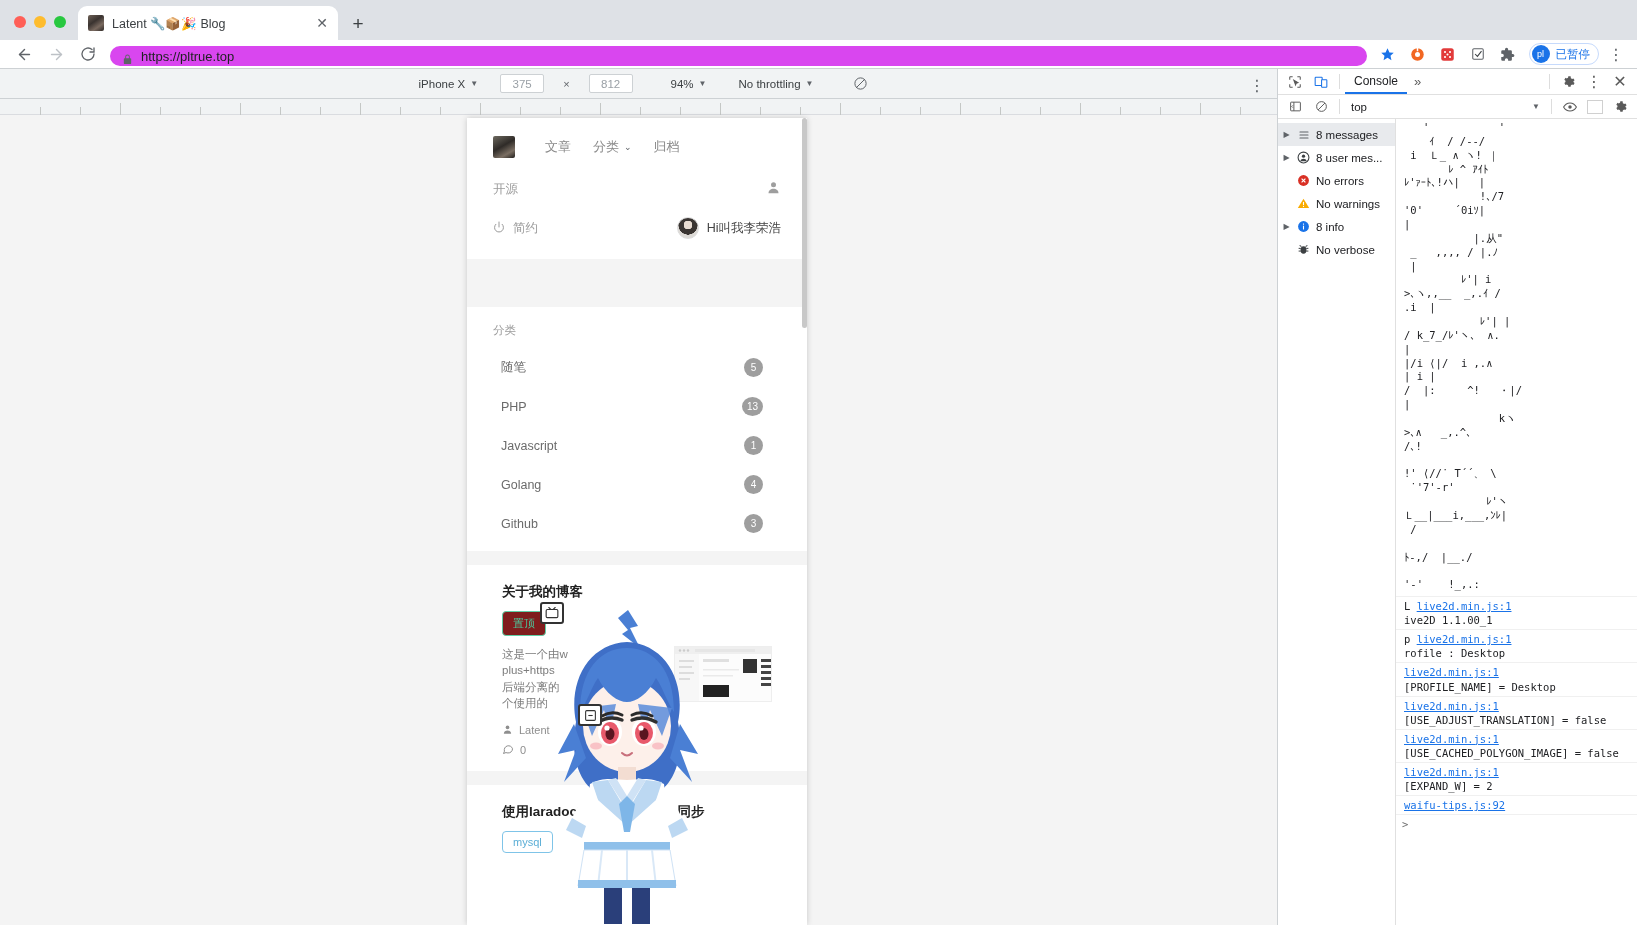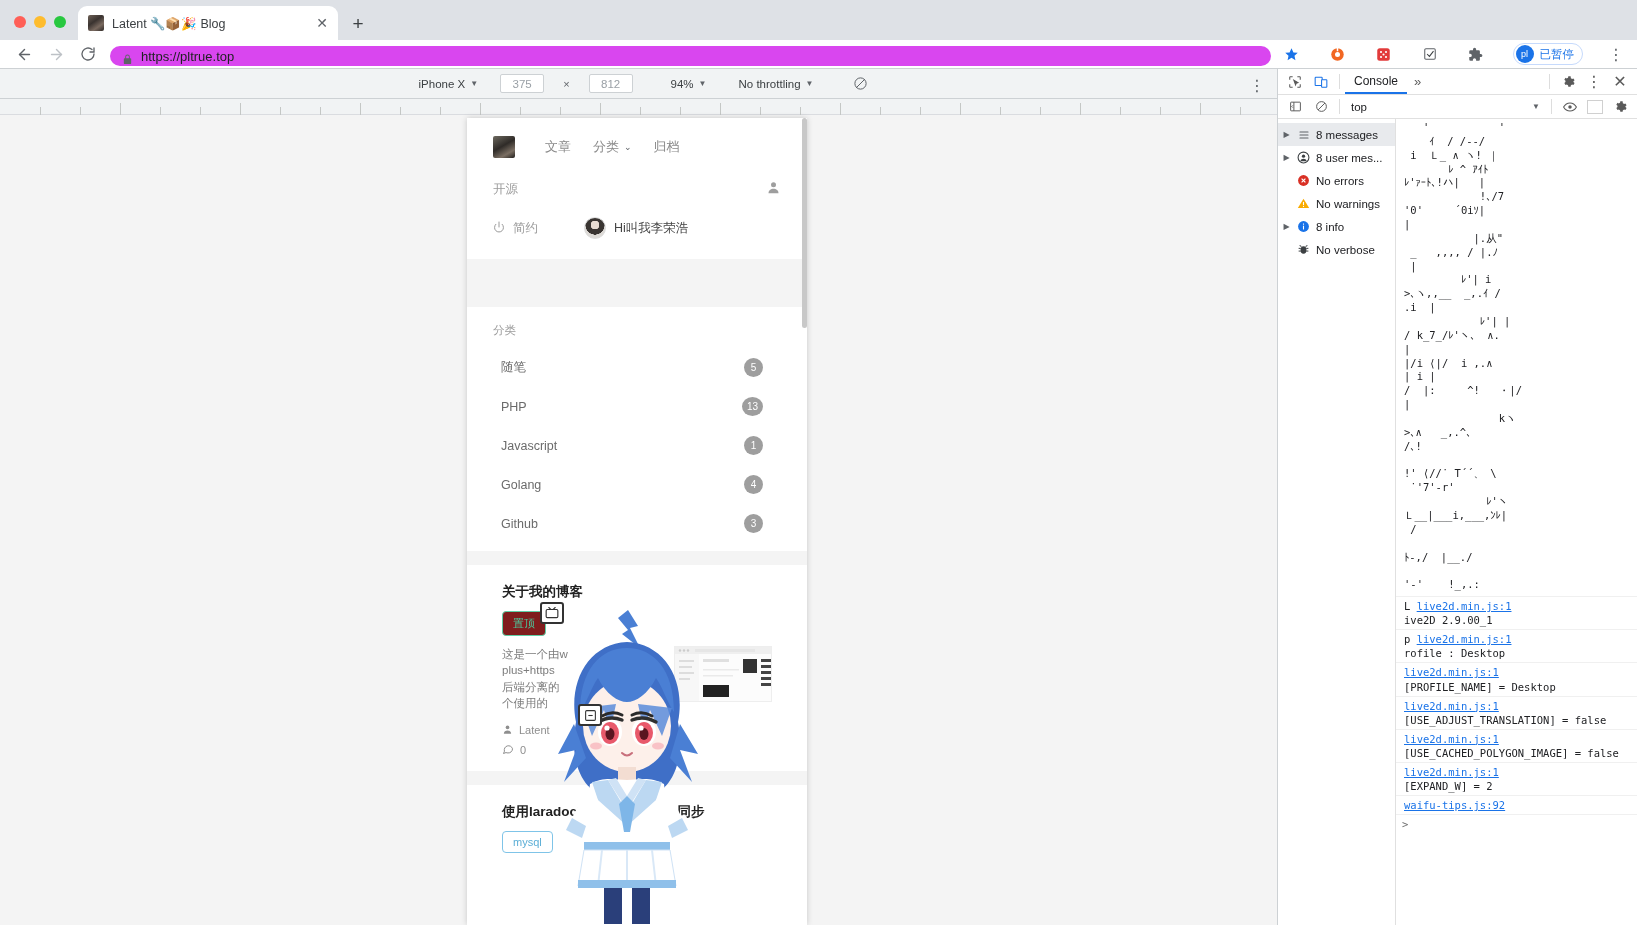--- a/index.html
+++ b/index.html
@@ -39,21 +39,21 @@
   }
   .navbtn{ width:32px;height:28px;display:flex;align-items:center;justify-content:center;
     color:#5f6368; flex:none;}
   .navbtn.disabled{ color:#bdc1c6; }
   .omnibox{
     flex:1; height:20px; background:#d946ef; border-radius:14px; margin:4px 8px 0 6px;
     display:flex; align-items:center; gap:8px; padding:0 12px;
   }
   .lock{ width:11px;height:11px;flex:none;color:#5f6368;}
   .url{ font-size:13px; color:#202124; }
-  .ext-icons{ display:flex;align-items:center;gap:20px; flex:none; }
+  .ext-icons{ display:flex;align-items:center;gap:4px; flex:none; }
   .exti{ width:26px;height:26px;display:flex;align-items:center;justify-content:center;}
   .profile-pill{
     display:flex; align-items:center; gap:6px; height:22px; padding:0 8px 0 2px;
     border:1px solid #c6dafc; border-radius:12px; background:#fff; margin-left:4px;
   }
   .profile-av{ width:18px;height:18px;border-radius:50%;background:#1a73e8;color:#fff;
     font-size:9px;display:flex;align-items:center;justify-content:center;flex:none;}
   .profile-txt{ font-size:11.5px;color:#1a73e8; }
   .kebab{ width:26px;height:26px;display:flex;align-items:center;justify-content:center;
     color:#5f6368; }
@@ -98,21 +98,21 @@
     background:linear-gradient(150deg,#6e6a60 0%,#2f2b28 45%,#7b6f63 75%,#211e1c 100%);
     flex:none;}
   .hdr-nav{ display:flex; align-items:center; gap:0; margin-left:30px; }
   .hdr-item{ font-size:13px; color:#8a8a8a; padding:0 22px 0 0; display:flex;
     align-items:center; gap:5px; }
   .hdr-row2{ padding:14px 26px 0 26px; display:flex; align-items:center;
     justify-content:space-between; }
   .hdr-open{ font-size:12.5px; color:#9a9a9a; }
   .hdr-user{ color:#9e9e9e; }
   .hdr-row3{ padding:18px 26px 20px 26px; display:flex; align-items:center;
-    justify-content:flex-start; gap:46px; }
+    justify-content:space-between; gap:46px; }
   .hdr-simple{ display:flex;align-items:center;gap:8px;font-size:12.5px;color:#9a9a9a;}
   .hdr-auth{ display:flex;align-items:center;gap:8px; }
   .hdr-av{ width:22px;height:22px;border-radius:50%;flex:none;
     background:radial-gradient(circle at 50% 35%, #e8dcd2 0 26%, #3a3532 27% 58%, #dddad6 59% 100%);
     border:1px solid #ddd;}
   .hdr-auth-txt{ font-size:12.5px;color:#444; }
 
   .gap{ height:48px; background:#f4f4f4; }
 
   
@@ -740,21 +740,21 @@
              ﾚ'ヽ
 Ｌ__|___i,___,ﾝﾚ|
  /
 
 ﾄ-,/  |__./
 
 '-'    !_,.:</div>
 
         <div class="logrow">
           <span>L </span><span class="srclink">live2d.min.js:1</span><br>
-          <span>ive2D 2.9.00_1</span>
+          <span>ive2D 1.1.00_1</span>
         </div>
         <div class="logrow">
           <span>p </span><span class="srclink">live2d.min.js:1</span><br>
           <span>rofile : Desktop</span>
         </div>
         <div class="logrow">
           <span>  </span><span class="srclink">live2d.min.js:1</span><br>
           <span>[PROFILE_NAME] = Desktop</span>
         </div>
         <div class="logrow">

